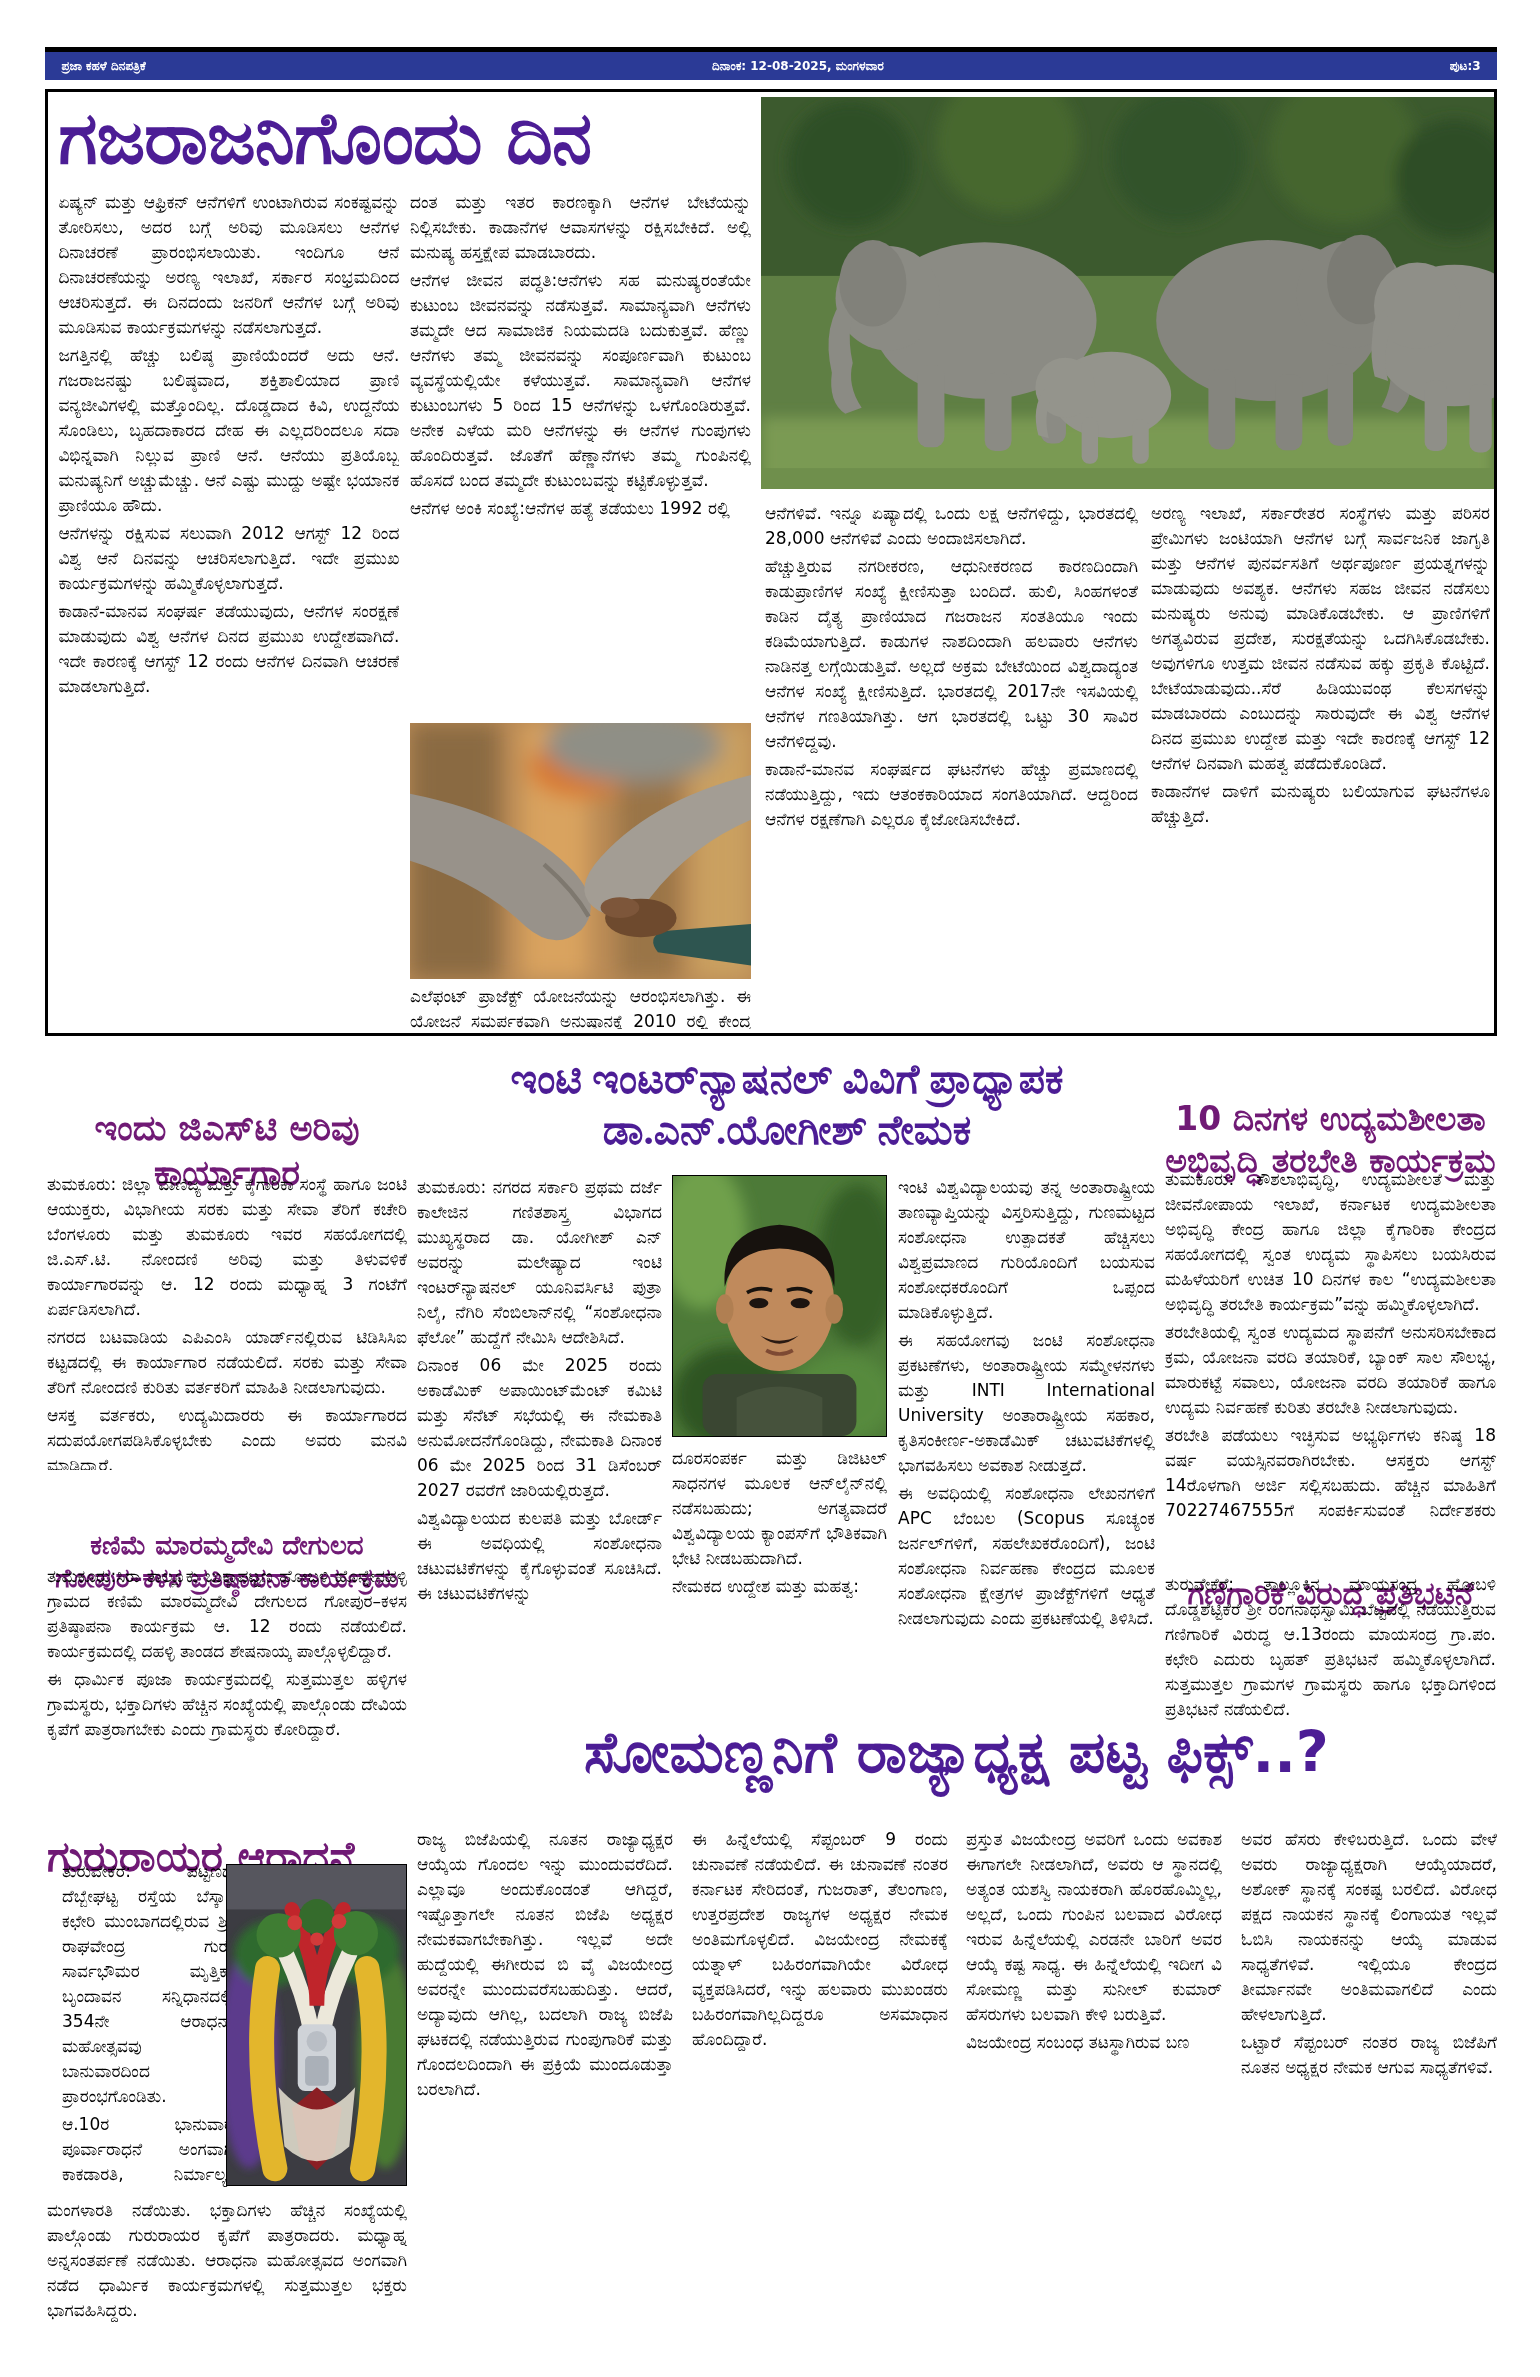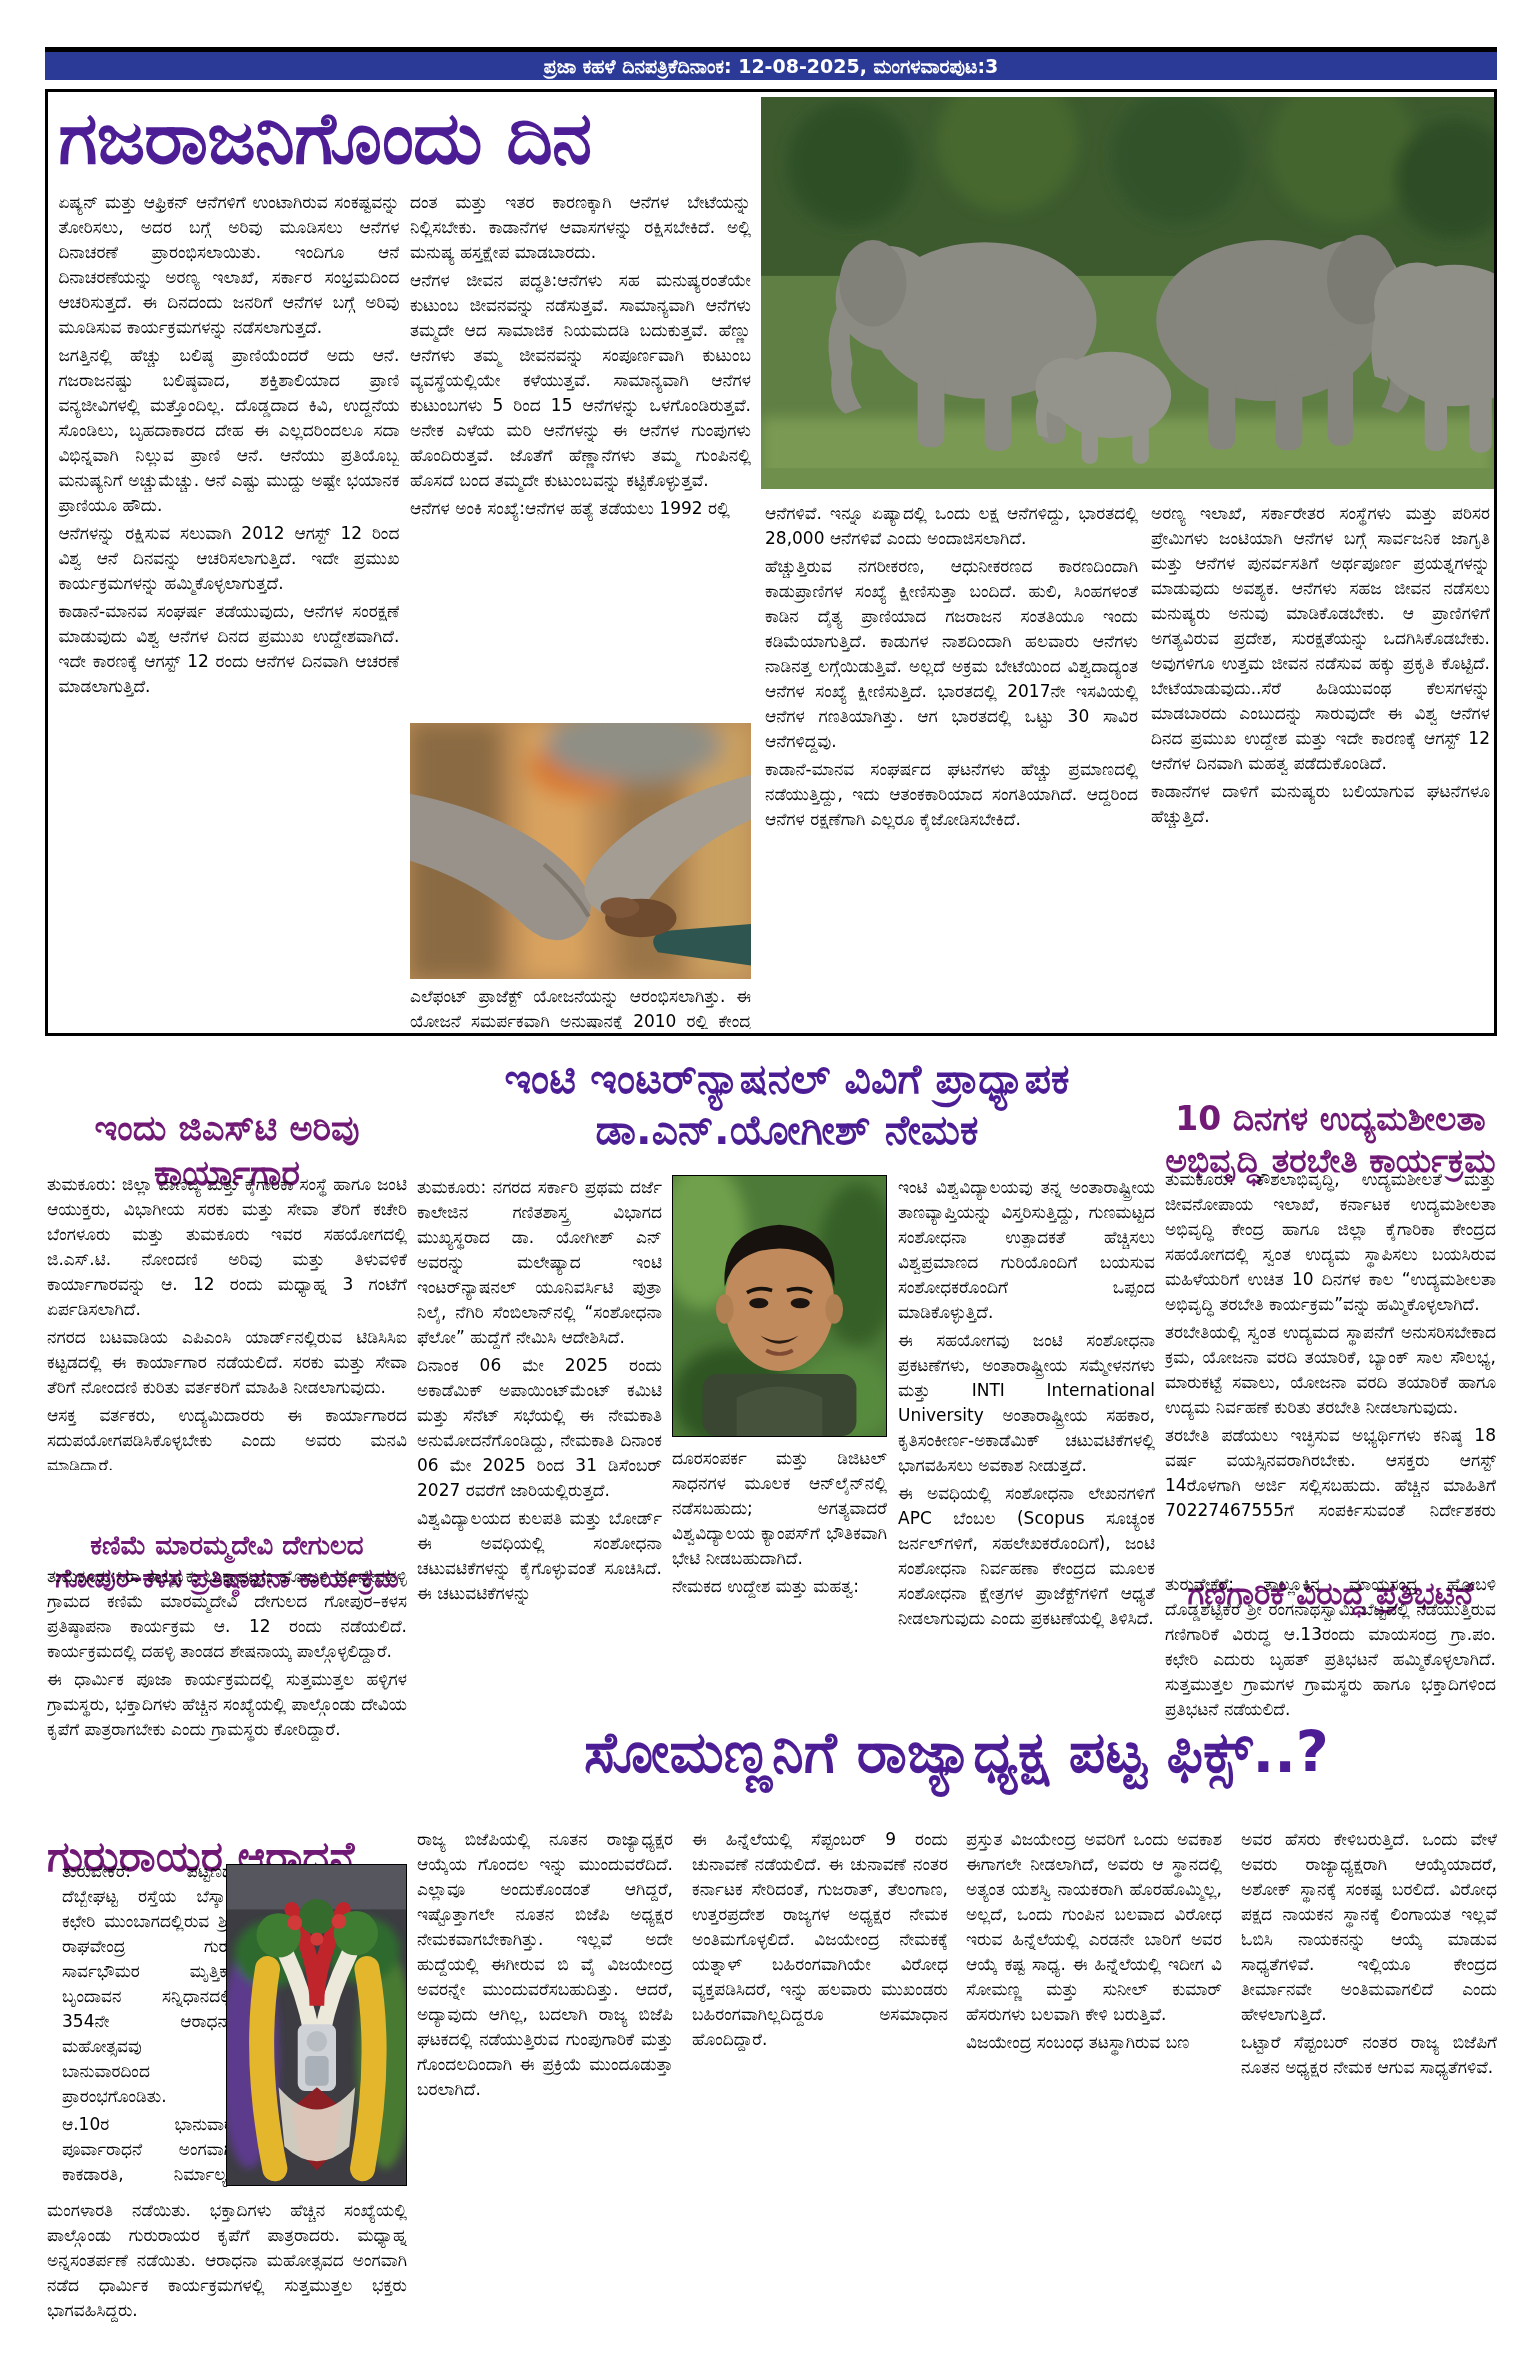--- a/index.html
+++ b/index.html
@@ -1,22 +1,22 @@
 <!DOCTYPE html>
 <html style="font-size:12px"><head>
 <meta charset="utf-8">
 <style>
   html,body{margin:0;padding:0;background:#e8e8e8;}
   #page{position:relative;width:1541px;height:2377px;background:#ffffff;overflow:hidden;
         font-family:"DejaVu Sans","Liberation Sans",sans-serif;color:#000;}
   .abs{position:absolute;}
   
   .top-rule{background:#000;}
-  .mast{background:#2b3a96;color:#fff;display:flex;align-items:center;justify-content:center;
-        font-size:19px;font-weight:bold;padding:0 16.4px;box-sizing:border-box;}
+  .mast{background:#2b3a96;color:#fff;display:flex;align-items:center;justify-content:space-between;
+        font-size:12px;font-weight:bold;padding:0 16.4px;box-sizing:border-box;}
   
   .story-box{border:3px solid #000;box-sizing:border-box;}
   .h-red{color:#4c1d95;font-weight:bold;}
   .h-black{color:#701a75;font-weight:bold;margin-top:44px;}
   .headline-main{font-size:72px;line-height:1.02;letter-spacing:-0.7px;}
   .headline-mid{text-align:center;line-height:1.28;}
   .body-text{font-size:17px;line-height:25px;text-align:justify;}
   .body-text p{margin:0 0 3px 0;}
   .photo{display:block;}
   .photo svg{display:block;width:100%;height:100%;}
@@ -156,21 +156,21 @@
     <p>ನಗರದ ಬಟವಾಡಿಯ ಎಪಿಎಂಸಿ ಯಾರ್ಡ್‌ನಲ್ಲಿರುವ ಟಿಡಿಸಿಸಿಐ ಕಟ್ಟಡದಲ್ಲಿ ಈ ಕಾರ್ಯಾಗಾರ ನಡೆಯಲಿದೆ. ಸರಕು ಮತ್ತು ಸೇವಾ ತೆರಿಗೆ ನೋಂದಣಿ ಕುರಿತು ವರ್ತಕರಿಗೆ ಮಾಹಿತಿ ನೀಡಲಾಗುವುದು.</p>
     <p>ಆಸಕ್ತ ವರ್ತಕರು, ಉದ್ಯಮಿದಾರರು ಈ ಕಾರ್ಯಾಗಾರದ ಸದುಪಯೋಗಪಡಿಸಿಕೊಳ್ಳಬೇಕು ಎಂದು ಅವರು ಮನವಿ ಮಾಡಿದ್ದಾರೆ.</p>
   </div>
 
   <div class="abs h-black headline-mid" style="left:45px;top:1485px;width:364px;font-size:26px;">ಕಣಿಮೆ ಮಾರಮ್ಮದೇವಿ ದೇಗುಲದ ಗೋಪುರ–ಕಳಸ ಪ್ರತಿಷ್ಠಾಪನಾ ಕಾರ್ಯಕ್ರಮ</div>
   <div class="abs body-text" style="left:47px;top:1564px;width:360px;height:216px;overflow:hidden;">
     <p>ತುಮಕೂರು:ಸಿರಾ ತಾಲ್ಲೂಕು ಬುಕ್ಕಾಪಟ್ಟಣ ಹೋಬಳಿ ಹೊನ್ನೇನಹಳ್ಳಿ ಗ್ರಾಮದ ಕಣಿಮೆ ಮಾರಮ್ಮದೇವಿ ದೇಗುಲದ ಗೋಪುರ–ಕಳಸ ಪ್ರತಿಷ್ಠಾಪನಾ ಕಾರ್ಯಕ್ರಮ ಆ. 12 ರಂದು ನಡೆಯಲಿದೆ. ಕಾರ್ಯಕ್ರಮದಲ್ಲಿ ದಹಳ್ಳಿ ತಾಂಡದ ಶೇಷನಾಯ್ಕ ಪಾಲ್ಗೊಳ್ಳಲಿದ್ದಾರೆ.</p>
     <p>ಈ ಧಾರ್ಮಿಕ ಪೂಜಾ ಕಾರ್ಯಕ್ರಮದಲ್ಲಿ ಸುತ್ತಮುತ್ತಲ ಹಳ್ಳಿಗಳ ಗ್ರಾಮಸ್ಥರು, ಭಕ್ತಾದಿಗಳು ಹೆಚ್ಚಿನ ಸಂಖ್ಯೆಯಲ್ಲಿ ಪಾಲ್ಗೊಂಡು ದೇವಿಯ ಕೃಪೆಗೆ ಪಾತ್ರರಾಗಬೇಕು ಎಂದು ಗ್ರಾಮಸ್ಥರು ಕೋರಿದ್ದಾರೆ.</p>
   </div>
 
-  <div class="abs h-red headline-mid" style="left:417px;top:1054px;width:740px;font-size:41px;line-height:1.25;">ಇಂಟಿ ಇಂಟರ್‌ನ್ಯಾಷನಲ್ ವಿವಿಗೆ ಪ್ರಾಧ್ಯಾಪಕ ಡಾ.ಎನ್.ಯೋಗೀಶ್ ನೇಮಕ</div>
+  <div class="abs h-red headline-mid" style="left:417px;top:1054px;width:740px;font-size:41px;line-height:1.25;font-family:Liberation Serif, serif;">ಇಂಟಿ ಇಂಟರ್‌ನ್ಯಾಷನಲ್ ವಿವಿಗೆ ಪ್ರಾಧ್ಯಾಪಕ ಡಾ.ಎನ್.ಯೋಗೀಶ್ ನೇಮಕ</div>
   <div class="abs body-text" style="left:417px;top:1175px;width:245px;height:531px;overflow:hidden;">
     <p>ತುಮಕೂರು: ನಗರದ ಸರ್ಕಾರಿ ಪ್ರಥಮ ದರ್ಜೆ ಕಾಲೇಜಿನ ಗಣಿತಶಾಸ್ತ್ರ ವಿಭಾಗದ ಮುಖ್ಯಸ್ಥರಾದ ಡಾ. ಯೋಗೀಶ್ ಎನ್ ಅವರನ್ನು ಮಲೇಷ್ಯಾದ ಇಂಟಿ ಇಂಟರ್‌ನ್ಯಾಷನಲ್ ಯೂನಿವರ್ಸಿಟಿ ಪುತ್ರಾ ನಿಲೈ, ನೆಗಿರಿ ಸೆಂಬಿಲಾನ್‌ನಲ್ಲಿ “ಸಂಶೋಧನಾ ಫೆಲೋ” ಹುದ್ದೆಗೆ ನೇಮಿಸಿ ಆದೇಶಿಸಿದೆ.</p>
     <p>ದಿನಾಂಕ 06 ಮೇ 2025 ರಂದು ಅಕಾಡೆಮಿಕ್ ಅಪಾಯಿಂಟ್‌ಮೆಂಟ್ ಕಮಿಟಿ ಮತ್ತು ಸೆನೆಟ್ ಸಭೆಯಲ್ಲಿ ಈ ನೇಮಕಾತಿ ಅನುಮೋದನೆಗೊಂಡಿದ್ದು, ನೇಮಕಾತಿ ದಿನಾಂಕ 06 ಮೇ 2025 ರಿಂದ 31 ಡಿಸೆಂಬರ್ 2027 ರವರೆಗೆ ಜಾರಿಯಲ್ಲಿರುತ್ತದೆ.</p>
     <p>ವಿಶ್ವವಿದ್ಯಾಲಯದ ಕುಲಪತಿ ಮತ್ತು ಬೋರ್ಡ್ ಈ ಅವಧಿಯಲ್ಲಿ ಸಂಶೋಧನಾ ಚಟುವಟಿಕೆಗಳನ್ನು ಕೈಗೊಳ್ಳುವಂತೆ ಸೂಚಿಸಿದೆ. ಈ ಚಟುವಟಿಕೆಗಳನ್ನು</p>
   </div>
 
   <div class="abs photo" style="left:672px;top:1175px;width:215px;height:262px;border:1.5px solid #000;box-sizing:border-box;">
     <svg viewBox="0 0 288 352" preserveAspectRatio="none">
       <defs>
           <filter id="b3">

